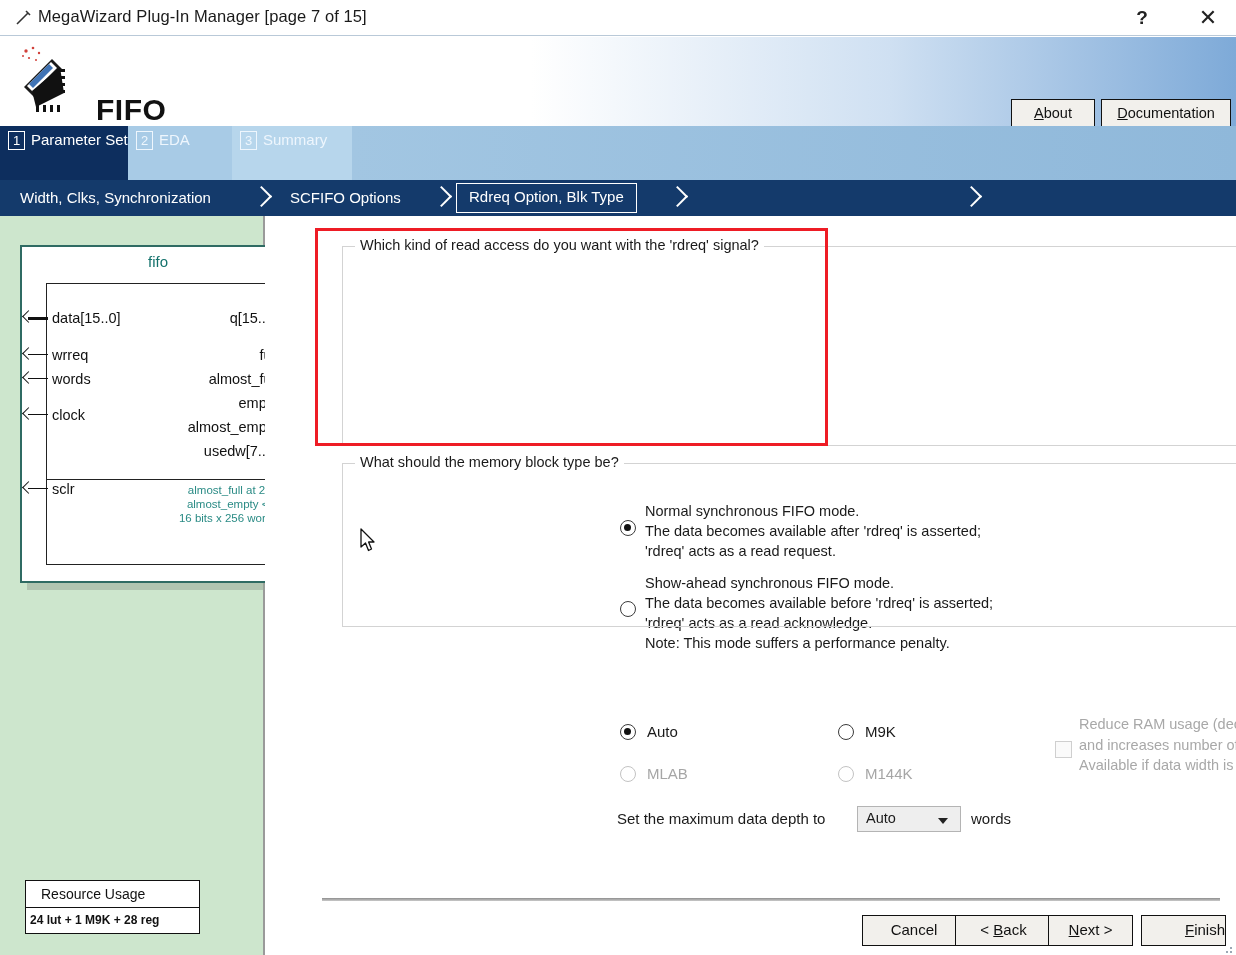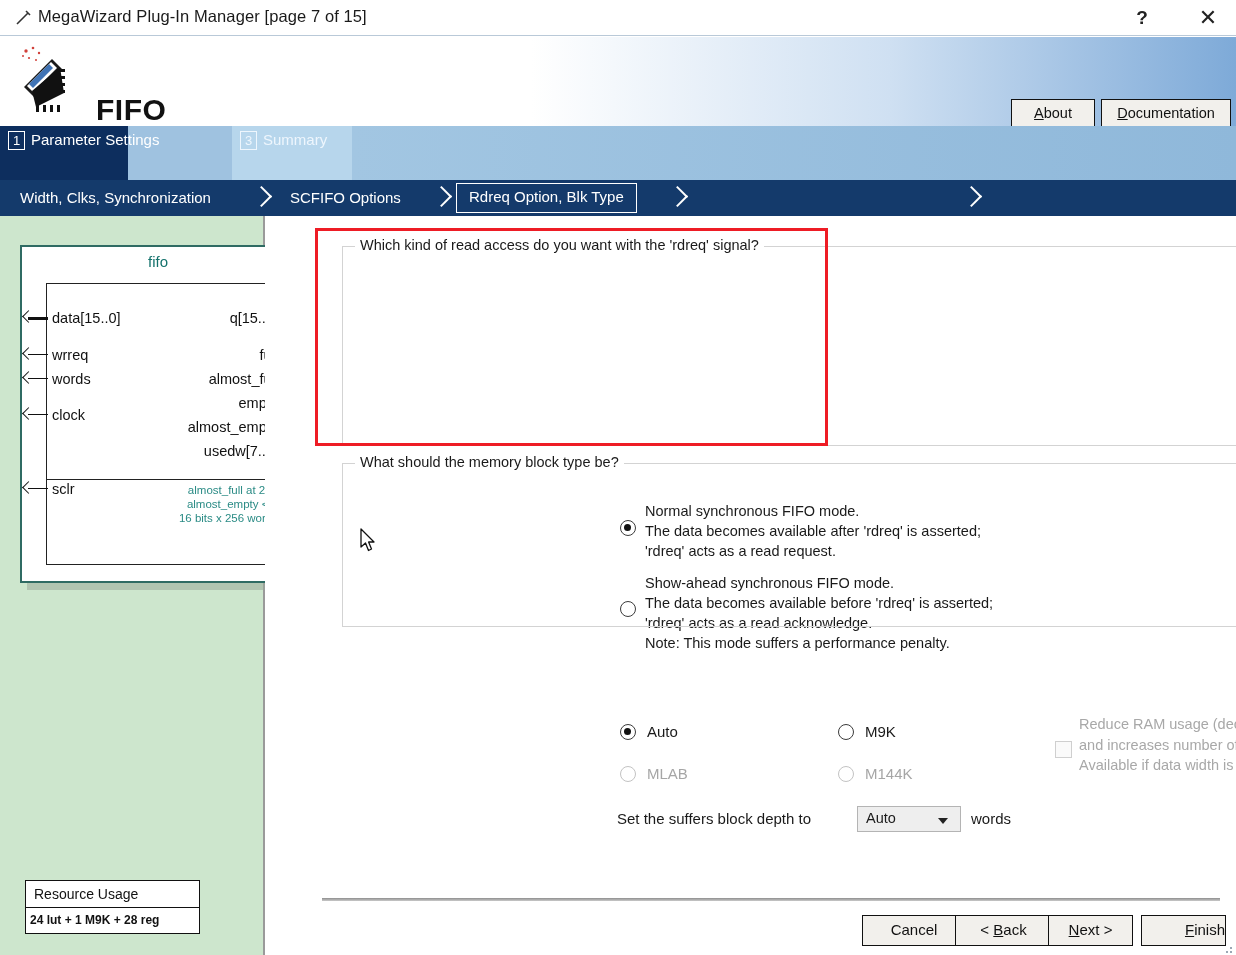--- a/index.html
+++ b/index.html
@@ -157,21 +157,21 @@
     white-space:nowrap; line-height:14px;
   }
 
   
   #res-box{
     position:absolute; left:25px; top:880px; width:175px; height:54px;
     border:1.6px solid #111; background:#ffffff;
   }
   #res-title{
     position:absolute; left:0; top:0; width:100%; height:27px; line-height:26px;
-    padding-left:8px; font-size:14px; color:#111;
+    padding-left:15px; font-size:14px; color:#111;
     border-bottom:1.6px solid #111;
   }
   #res-val{
     position:absolute; left:0; top:27px; width:100%; height:26px; line-height:25px;
     padding-left:4px; font-size:12px; color:#111; white-space:nowrap;font-weight:bold;
   }
 
   
   #content{
     position:absolute; left:265px; top:216px; width:971px; height:739px;
@@ -305,20 +305,23 @@
   <div class="hdr-btn" id="hdr-doc">
     <span class="ul">D</span>ocumentation
   </div>
 </div>
 
 <div id="tabstrip">
   <div id="tab-rest"></div>
   <div class="tab" id="tab-1">
     <span class="num">1</span><span class="lbl">Parameter Settings</span>
   </div>
+  <div class="tab" id="tab-2">
+    <span class="num">2</span><span class="lbl">EDA</span>
+  </div>
   <div class="tab" id="tab-3">
     <span class="num">3</span><span class="lbl">Summary</span>
   </div>
 </div>
 
 <div id="stepbar">
   <div class="step" style="left:20px;">Width, Clks, Synchronization</div>
   <div class="chev" style="left:252px;"></div>
   <div class="step" style="left:290px;">SCFIFO Options</div>
   <div class="chev" style="left:432px;"></div>
@@ -412,21 +415,21 @@
 
   <div class="radio dis" style="left:355px; top:550px;"></div>
   <div class="mem-lbl dim" style="left:382px; top:549px;">MLAB</div>
 
   <div class="radio dis" style="left:573px; top:550px;"></div>
   <div class="mem-lbl dim" style="left:600px; top:549px;">M144K</div>
 
   <div id="chk-reduce"></div>
   <div id="reduce-text">Reduce RAM usage (decreases  speed and increases number of LEs).  Available if data width is divisible by 9.</div>
 
-  <div id="depth-label">Set the suffers block depth to</div>
+  <div id="depth-label">Set the maximum data depth to</div>
   <div id="depth-select">
     <span id="depth-value">Auto</span>
     <span id="depth-caret"></span>
   </div>
   <div id="depth-words">words</div>
 </div>
 
 <div id="redbox"></div>
 
 <div id="cursor">

